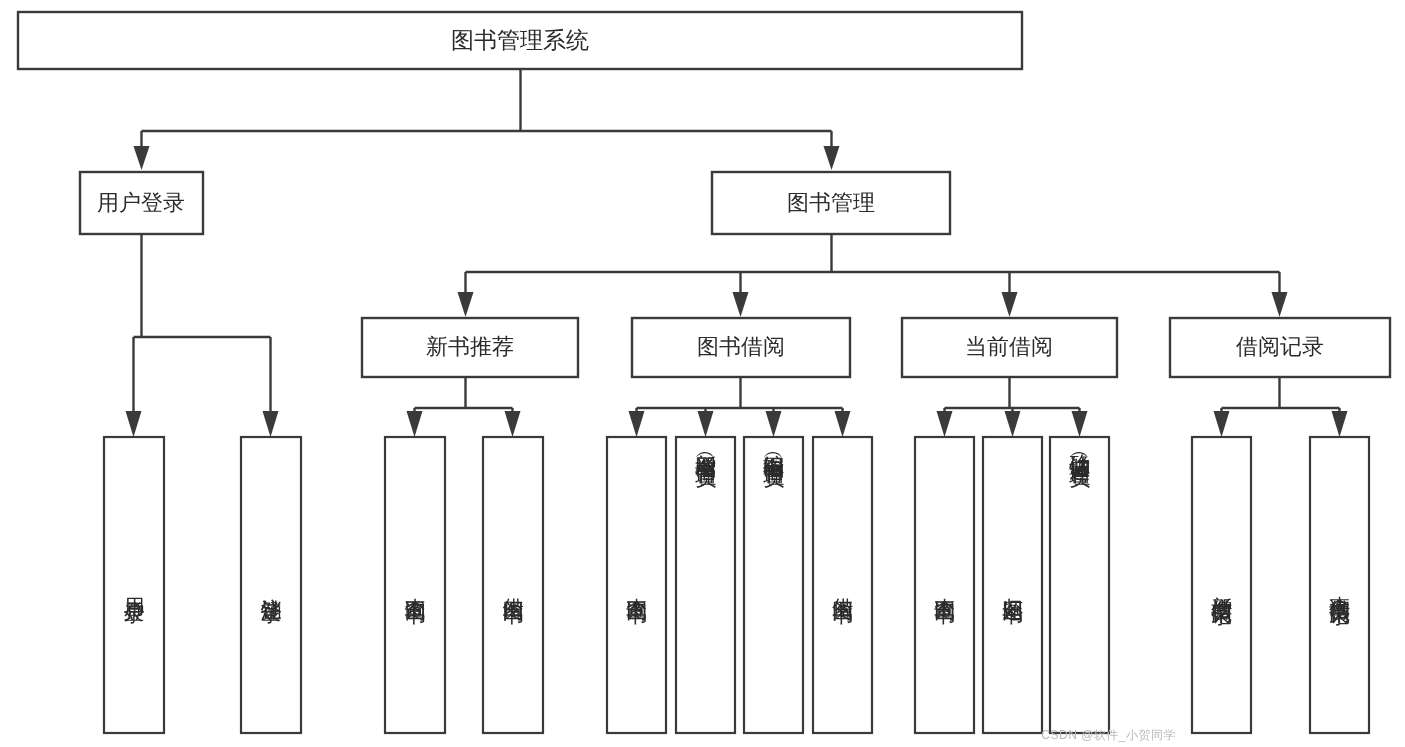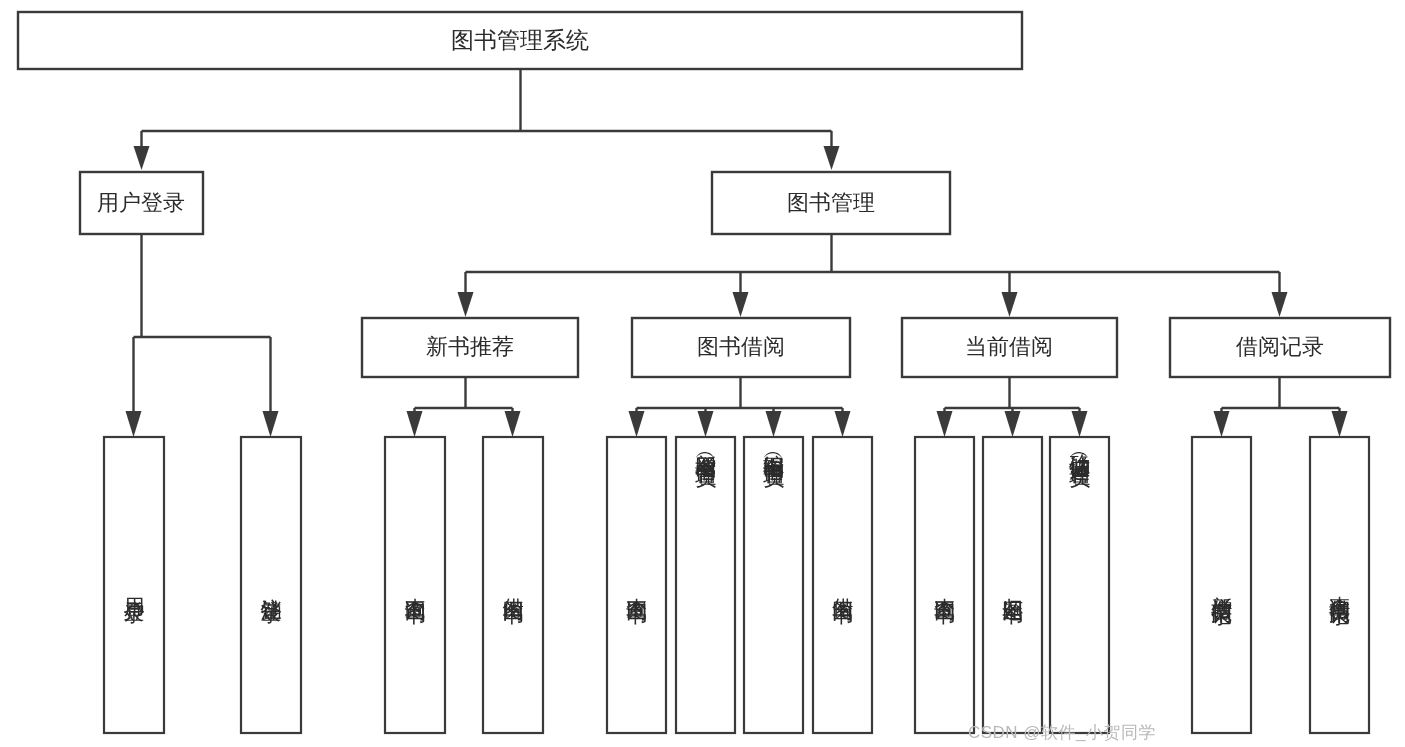--- a/index.html
+++ b/index.html
@@ -69,24 +69,24 @@
     text-orientation: upright;
     font-family: "Liberation Sans", "DejaVu Sans", sans-serif;
     font-size: 21px;
     line-height: 1.16;
     letter-spacing: 2px;
     color: #2b2b2b;
     white-space: nowrap;
   }
   .watermark {
     position: absolute;
-    right: 20px;
+    right: 0;
     bottom: 3px;
     font-family: "Liberation Sans", "DejaVu Sans", sans-serif;
-    font-size: 17px;
+    font-size: 12px;
     color: #b9b9b9;
     letter-spacing: 0.5px;
     white-space: nowrap;
   }
 </style>
 </head>
 <body>
 
 <div id="diagram-root">
 

